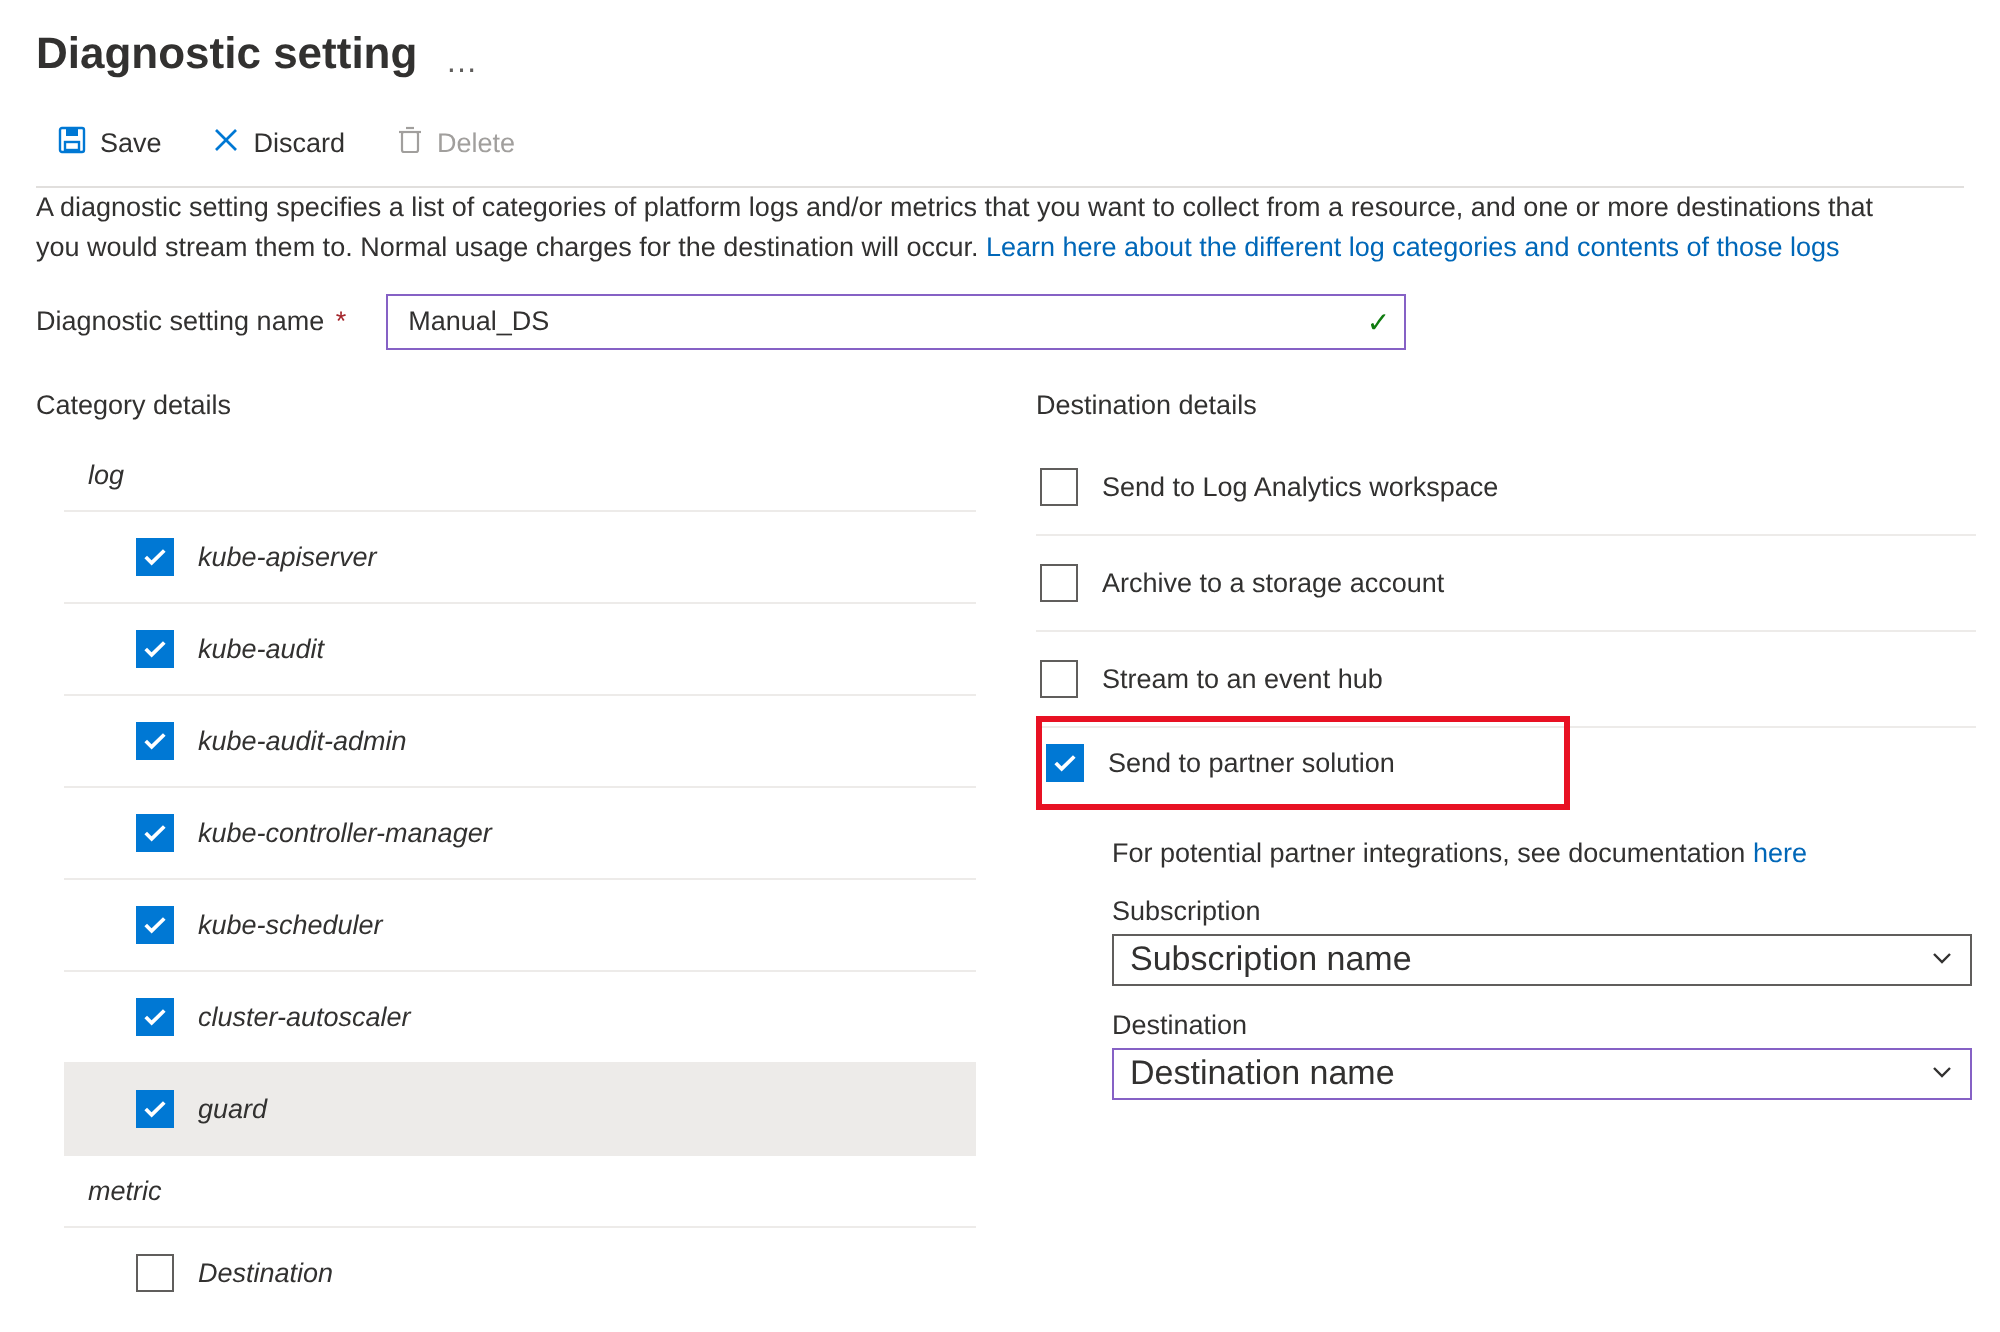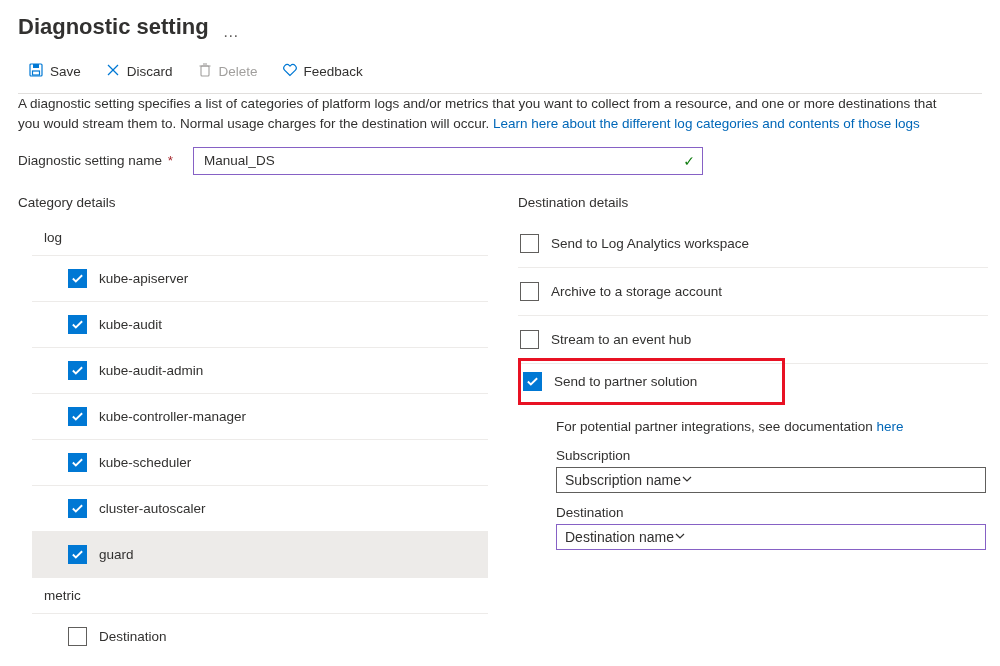--- a/index.html
+++ b/index.html
@@ -50,21 +50,21 @@
     border-bottom: 1px solid #edebe9;
   }
   .cat-group .group-head { margin-left: 0px; }
   .cat-row {
     display: flex; align-items: center; gap: 12px;
     padding: 13px 8px 13px 36px;
     border-bottom: 1px solid #edebe9;
     cursor: pointer;
   }
   .cat-row.hl { background: #edebe9; }
-  .cat-group { margin-left: 14px; }
+  .cat-group { margin-left: 14px; font-style: italic; }
   .dest-row {
     display: flex; align-items: center; gap: 12px;
     padding: 14px 8px 14px 2px;
     border-bottom: 1px solid #edebe9;
     cursor: pointer;
   }
   .highlight-box {
     border: 3px solid #e81123;
     padding: 7px 0px 7px 0px;
     margin-bottom: 4px;
@@ -79,22 +79,22 @@
   }
   .chk.checked { background: #0078d4; border-color: #0078d4; }
   .chk.checked svg { width: 13px; height: 13px; }
   .sub-note { padding: 10px 0 14px 38px; }
   .sub-note a { color: #0067b8; text-decoration: none; }
   .field { padding: 0px 0 12px 38px; }
   .field-label { margin-bottom: 4px; }
   .select {
     width: 430px; height: 26px;
     border: 1px solid #605e5c;
-    display: flex; align-items: center; 
-    padding: 0 8px; cursor: pointer; font-size: 14px;
+    display: flex; align-items: center; justify-content: space-between;
+    padding: 0 8px; cursor: pointer; font-size: 17px;
     color: #323130; background:#fff;
   }
   .select.accent { border-color: #8661c5; }
   .chev svg { width:12px; height:12px; }
 </style>
 </head>
 <body>
 
 <div class="title-row">
   <h1 class="page-title">Diagnostic setting</h1>
@@ -124,28 +124,20 @@
   <div class="tb-btn disabled">
     <span>
       <svg viewBox="0 0 16 16" fill="none" stroke="#a19f9d" stroke-width="1.1">
           <rect x="4" y="4" width="8" height="10" rx="1"></rect>
           <line x1="2.5" y1="4" x2="13.5" y2="4"></line>
           <line x1="6" y1="2" x2="10" y2="2"></line>
         </svg>
     </span>
     <span>Delete</span>
   </div>
-  <div class="tb-btn">
-    <span>
-      <svg viewBox="0 0 16 16" fill="none" stroke="#0078d4" stroke-width="1.2">
-          <path d="M8 13.5 2.8 8.3a3.3 3.3 0 0 1 4.7-4.7L8 4.1l.5-.5a3.3 3.3 0 0 1 4.7 4.7Z"></path>
-        </svg>
-    </span>
-    <span>Feedback</span>
-  </div>
 </div>
 
 <div class="description">
   <span>A diagnostic setting specifies a list of categories of platform logs and/or metrics that you want to collect from a resource, and one or more destinations that you would stream them to. Normal usage charges for the destination will occur. </span><a href="#">Learn here about the different log categories and contents of those logs</a>
 </div>
 
 <div class="name-row">
   <div>
     <span class="name-label">Diagnostic setting name</span><span class="req"> *</span>
   </div>

